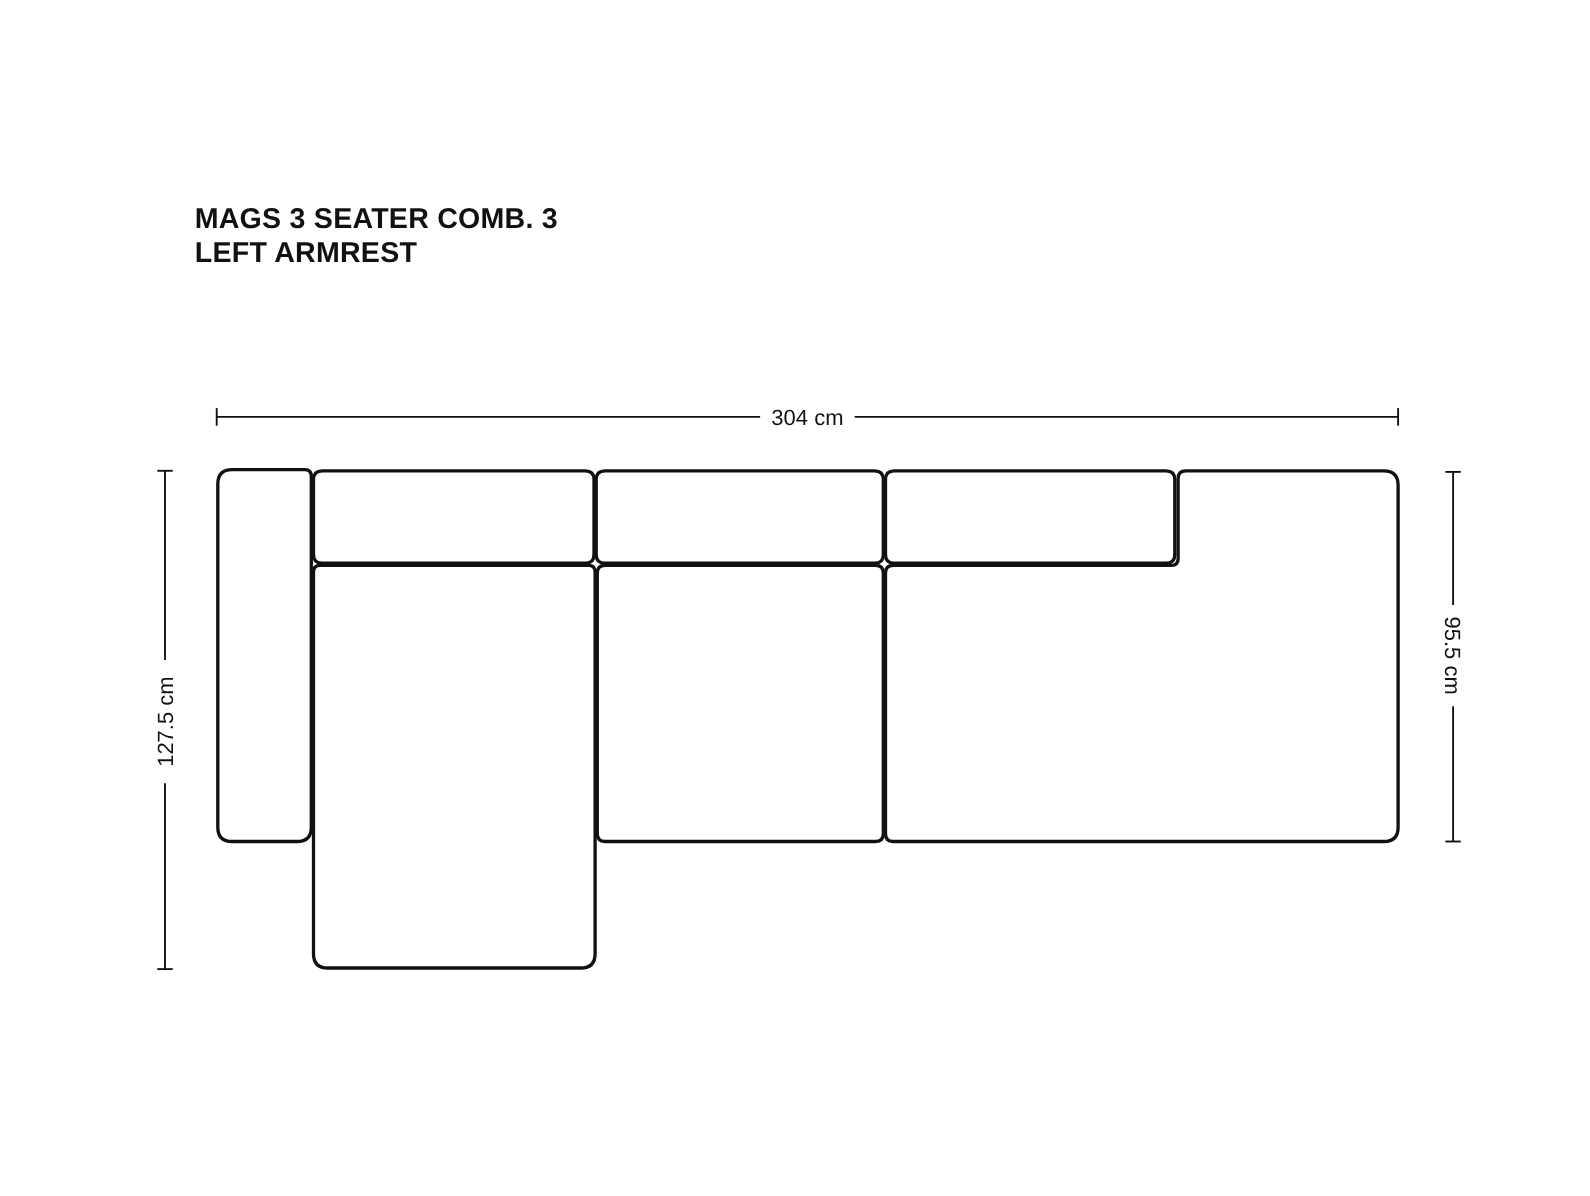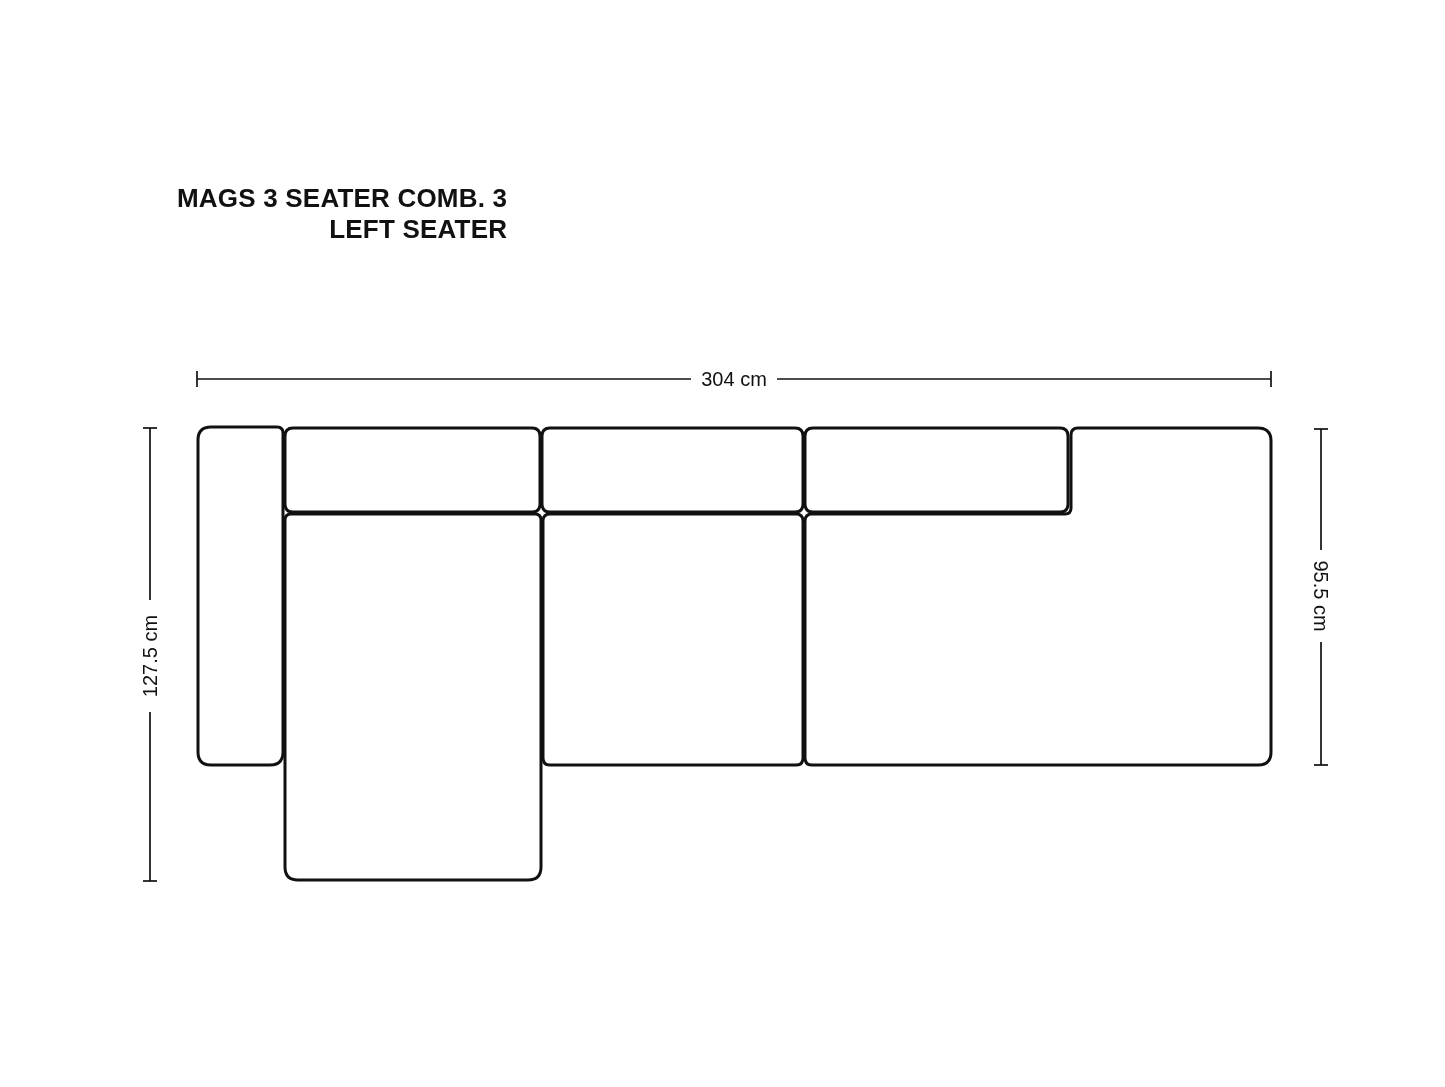--- a/index.html
+++ b/index.html
@@ -18,21 +18,20 @@
   #title-block {
     position: absolute;
     left: 177px;
     top: 183px;
     color: #111111;
     font-size: 26px;
     line-height: 31px;
     font-weight: 700;
     letter-spacing: 0.2px;
     white-space: nowrap;
-    text-align: right;
   }
   #drawing {
     position: absolute;
     left: 0;
     top: 0;
   }
   .sofa-outline {
     fill: none;
     stroke-width: 3;
     stroke-linecap: round;
@@ -49,21 +48,21 @@
     font-weight: 400;
   }
 </style>
 </head>
 <body>
 
 <div id="stage">
 
   <div id="title-block">
     <div>MAGS 3 SEATER COMB. 3</div>
-    <div>LEFT SEATER</div>
+    <div>LEFT ARMREST</div>
   </div>
 
   <svg id="drawing" width="1445" height="1087" viewBox="0 0 1445 1087" xmlns="http://www.w3.org/2000/svg">
 
     <g class="sofa-outline" stroke="#111111">
 
       <path d="M 211 427 L 277 427 Q 283 427 283 433 L 283 752 Q 283 765 270 765 L 211 765 Q 198 765 198 752 L 198 440 Q 198 427 211 427 Z"></path>
 
       <path d="M 293 428 L 532 428 Q 540 428 540 436 L 540 504 Q 540 512 532 512 L 293 512 Q 285 512 285 504 L 285 436 Q 285 428 293 428 Z"></path>
 

